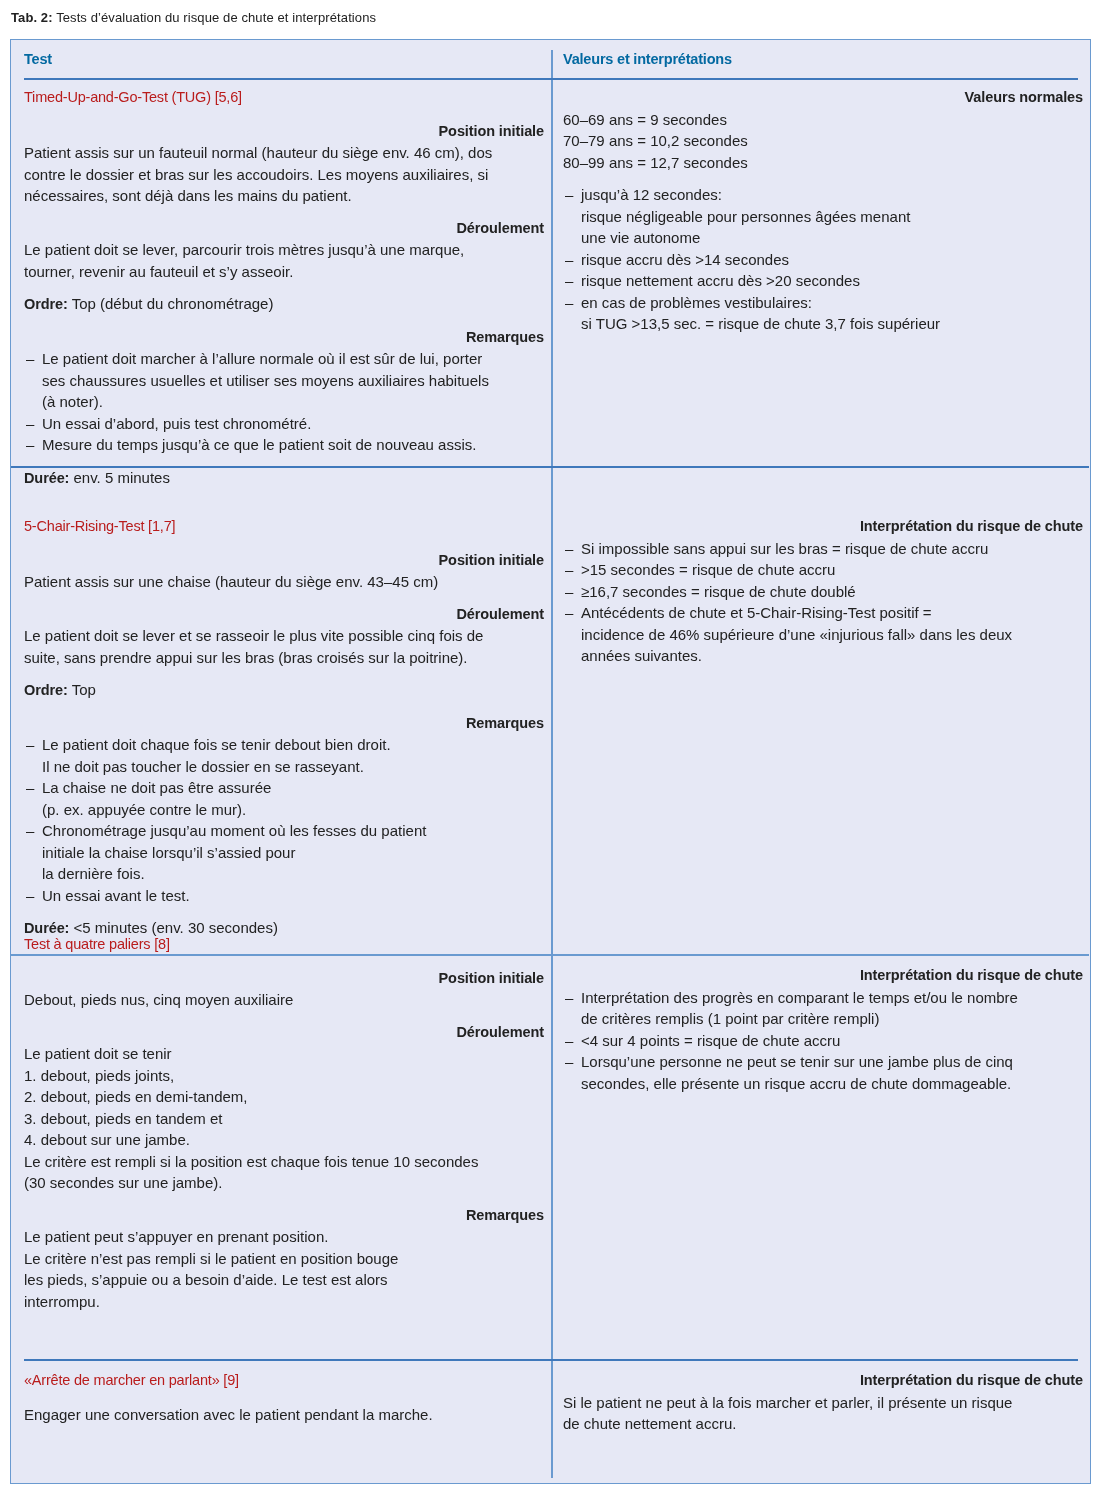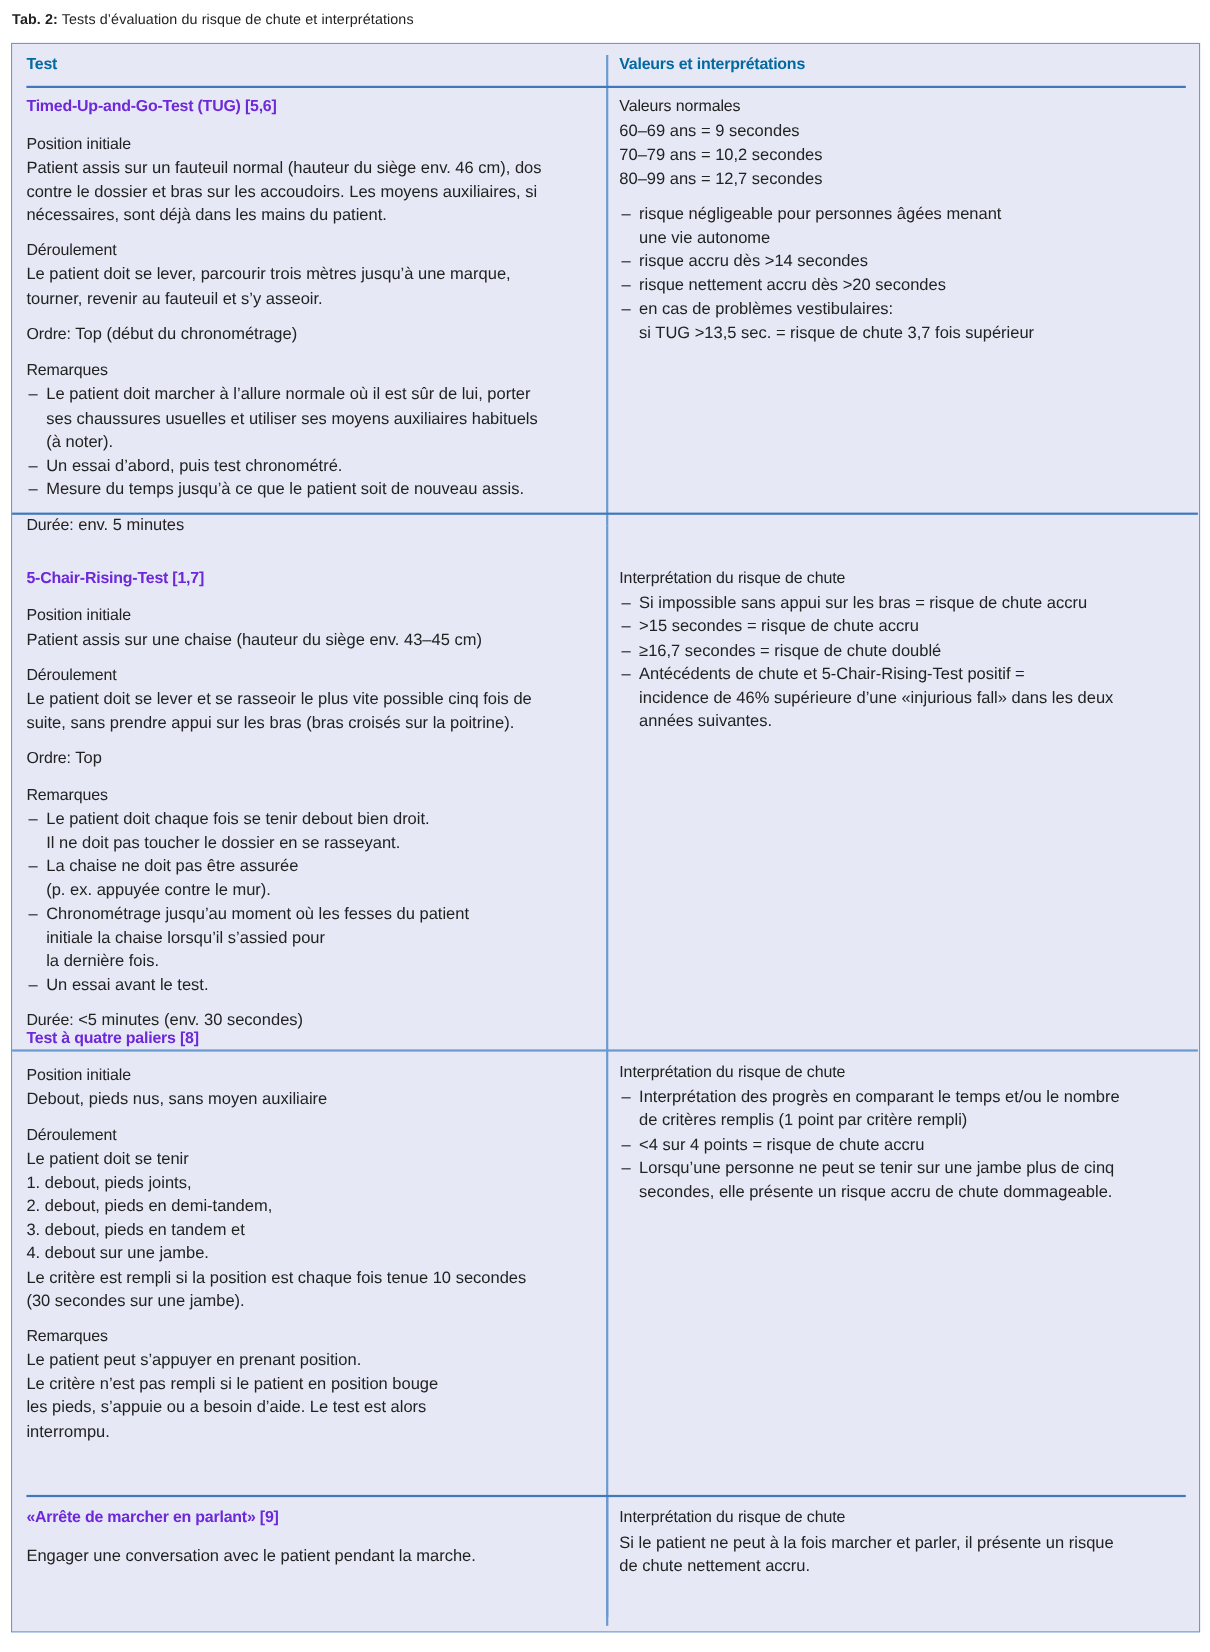--- a/index.html
+++ b/index.html
@@ -15,22 +15,22 @@
   .table {
     position: absolute; left: 10px; top: 39px; width: 1081px; height: 1445px;
     background: #e6e8f5; border: 1.5px solid #6a9ad0;
   }
   .vdiv { position: absolute; left: 540px; width: 2px; background: #6a9ad0; }
   .hline { position: absolute; height: 2px; background: #3f78bb; }
   .hline.light { background: #6a9ad0; }
 
   .cell { position: absolute; font-size: 15px; line-height: 21.5px; color: #222; }
   .hdr { color: #0369a1; font-weight: bold; font-size: 14.5px; letter-spacing: -0.2px; }
-  .testname { color: #6d28d9; font-weight: bold; font-size: 14.5px; letter-spacing: -0.2px; margin-bottom: 12px; }
-  .lbl { font-weight: normal; font-size: 14.5px; letter-spacing: -0.1px; }
+  .testname { color: #b91c1c; font-weight: normal; font-size: 14.5px; letter-spacing: -0.2px; margin-bottom: 12px; }
+  .lbl { font-weight: bold; font-size: 14.5px; letter-spacing: -0.1px; text-align: right; }
   .sect { margin-bottom: 11px; }
   .dl { list-style: none; }
   .dl li { position: relative; padding-left: 18px; }
   .dl li::before { content: "–"; position: absolute; left: 2px; }
   .line { display: block; }
 </style>
 </head>
 <body>
 
 <div class="caption">
@@ -94,20 +94,21 @@
   <div class="cell" style="left:552px; top:47px; width:520px;">
     <div class="sect">
       <div class="lbl">Valeurs normales</div>
       <span class="line">60–69 ans = 9 secondes</span>
       <span class="line">70–79 ans = 10,2 secondes</span>
       <span class="line">80–99 ans = 12,7 secondes</span>
     </div>
     <div>
       <ul class="dl">
         <li>
+          <span class="line">jusqu’à 12 secondes:</span>
           <span class="line">risque négligeable pour personnes âgées menant</span>
           <span class="line">une vie autonome</span>
         </li>
         <li>
             <span class="line">risque accru dès &gt;14 secondes</span>
           </li>
         <li>
             <span class="line">risque nettement accru dès &gt;20 secondes</span>
           </li>
         <li>
@@ -177,21 +178,21 @@
         <span class="line">incidence de 46% supérieure d’une «injurious fall» dans les deux</span>
         <span class="line">années suivantes.</span>
       </li>
     </ul>
   </div>
 
   <div class="cell" style="left:13px; top:894px; width:520px;">
     <div class="testname">Test à quatre paliers [8]</div>
     <div class="sect">
       <div class="lbl">Position initiale</div>
-      <span class="line">Debout, pieds nus, sans moyen auxiliaire</span>
+      <span class="line">Debout, pieds nus, cinq moyen auxiliaire</span>
     </div>
     <div class="sect">
       <div class="lbl">Déroulement</div>
       <span class="line">Le patient doit se tenir</span>
       <span class="line">1. debout, pieds joints,</span>
       <span class="line">2. debout, pieds en demi-tandem,</span>
       <span class="line">3. debout, pieds en tandem et</span>
       <span class="line">4. debout sur une jambe.</span>
       <span class="line">Le critère est rempli si la position est chaque fois tenue 10 secondes</span>
       <span class="line">(30 secondes sur une jambe).</span>

